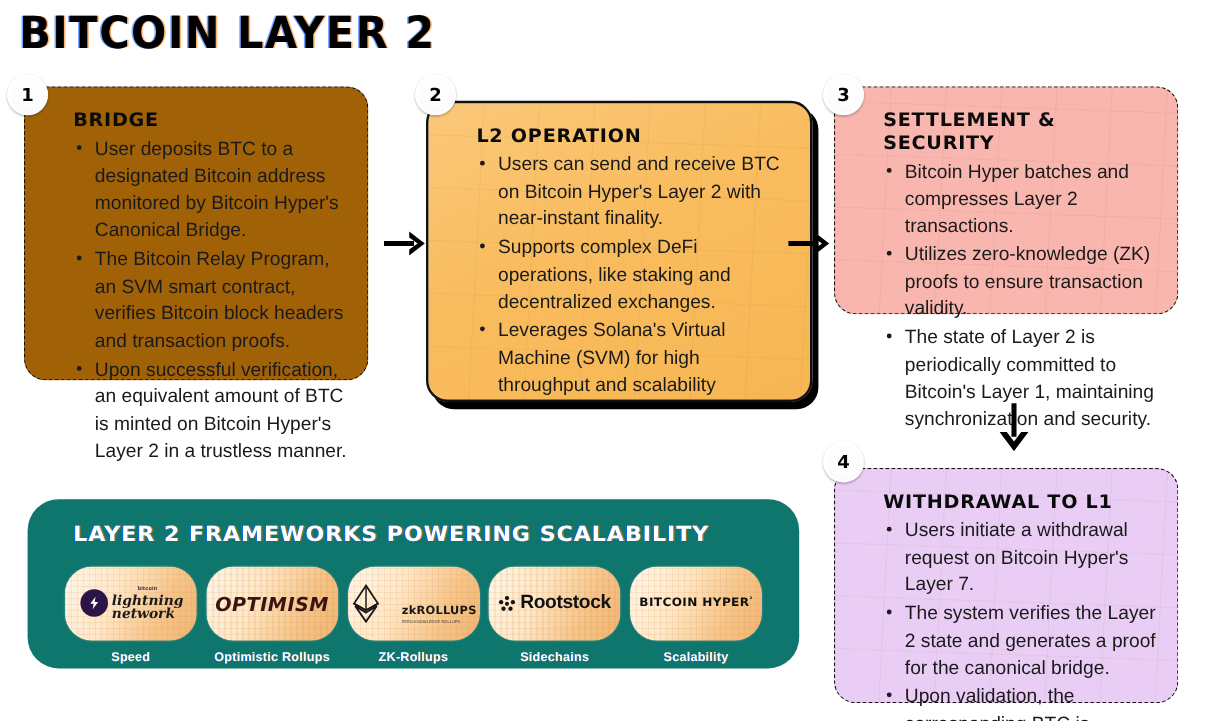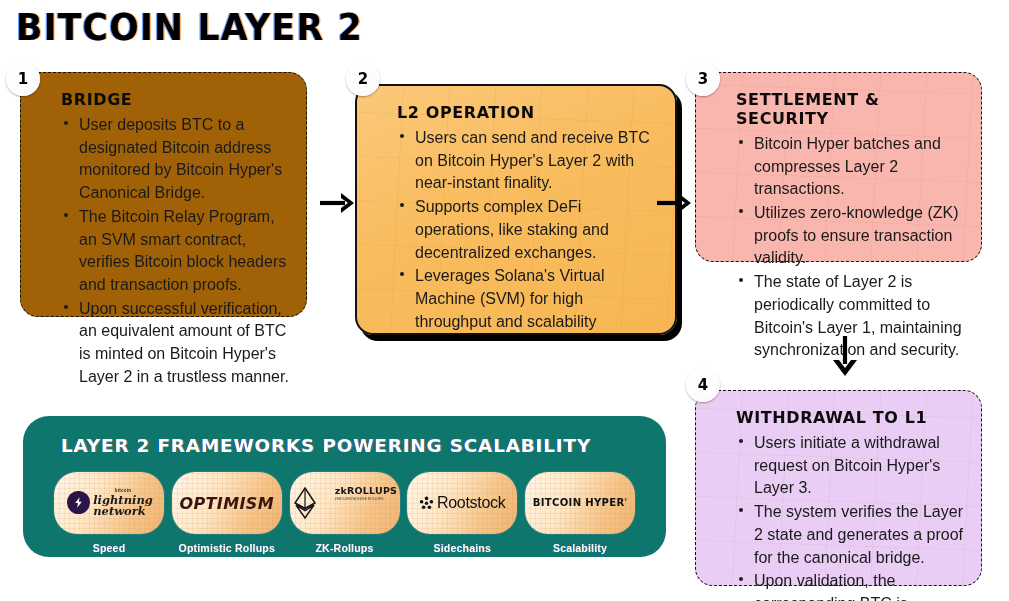--- a/index.html
+++ b/index.html
@@ -228,41 +228,41 @@
     font-family: "Liberation Sans", sans-serif;
   }
   .opt-text {
     font-family: "DejaVu Sans", sans-serif;
     font-style: italic;
     font-weight: 700;
     font-size: 16px;
     letter-spacing: .4px;
     color: #3a1410;
   }
-  .zk-wrap { display: flex; align-items: flex-start; gap: 17px; }
+  .zk-wrap { display: flex; align-items: flex-end; gap: 17px; }
   .zk-text { text-align: left; }
   .zk-main {
     font-family: "DejaVu Sans", sans-serif;
     font-weight: 700;
     font-size: 9.5px;
     letter-spacing: .2px;
     color: #161616;
     line-height: 1;
   }
   .zk-sub {
     font-size: 3.2px;
     color: #3a3a3a;
     letter-spacing: .1px;
     margin-top: 1.5px;
     white-space: nowrap;
   }
   .rs-wrap { display: flex; align-items: center; gap: 3px; }
   .rs-text {
     font-family: "Liberation Sans", sans-serif;
-    font-weight: 400;
+    font-weight: 700;
     font-size: 16px;
     color: #111;
     letter-spacing: -.3px;
   }
   .bh-text {
     font-family: "DejaVu Sans", sans-serif;
     font-weight: 700;
     font-size: 9.6px;
     letter-spacing: .3px;
     color: #111;
@@ -338,21 +338,21 @@
     <path d="M17 2 V30" stroke="#000" stroke-width="4.2" fill="none" stroke-linecap="butt"></path>
     <path d="M5 26 L17 42 L29 26 L23 26 L17 34 L11 26 Z" fill="#000"></path>
   </svg>
 </div>
 
 <div class="card card-purple" style="left:695px; top:390px; width:287px; height:196px;">
   <div class="grid-tex"></div>
   <div class="card-body">
     <div class="card-title">WITHDRAWAL TO L1</div>
     <ul class="card-list">
-      <li>Users initiate a withdrawal request on Bitcoin Hyper's Layer 3.</li>
+      <li>Users initiate a withdrawal request on Bitcoin Hyper's Layer 7.</li>
       <li>The system verifies the Layer 2 state and generates a proof for the canonical bridge.</li>
       <li>Upon validation, the corresponding BTC is released back to the user's Bitcoin address on Layer 1.</li>
     </ul>
   </div>
 </div>
 <div class="badge" style="left:686px; top:368px;">
   <span>4</span>
 </div>
 
 <div class="frameworks">

